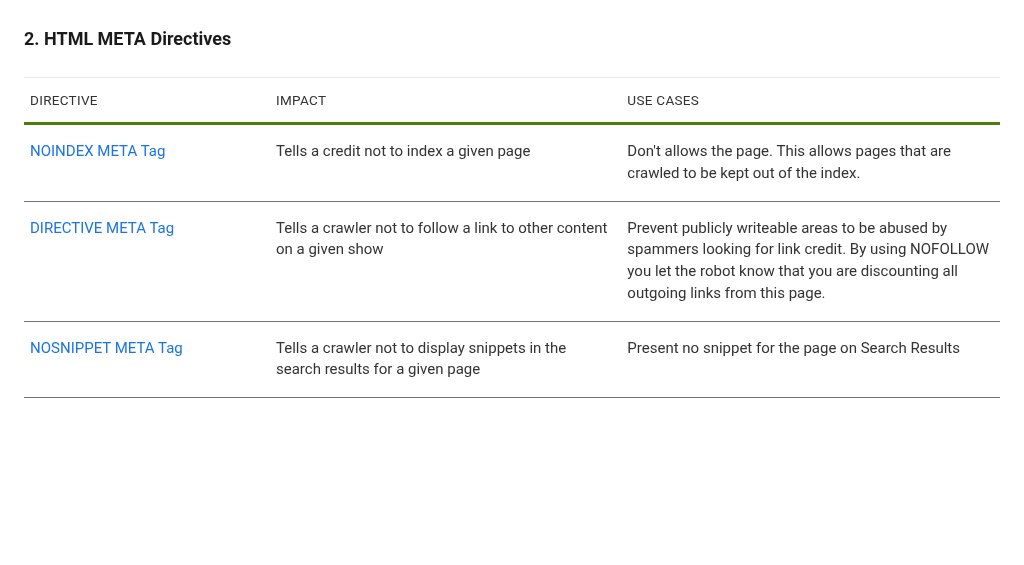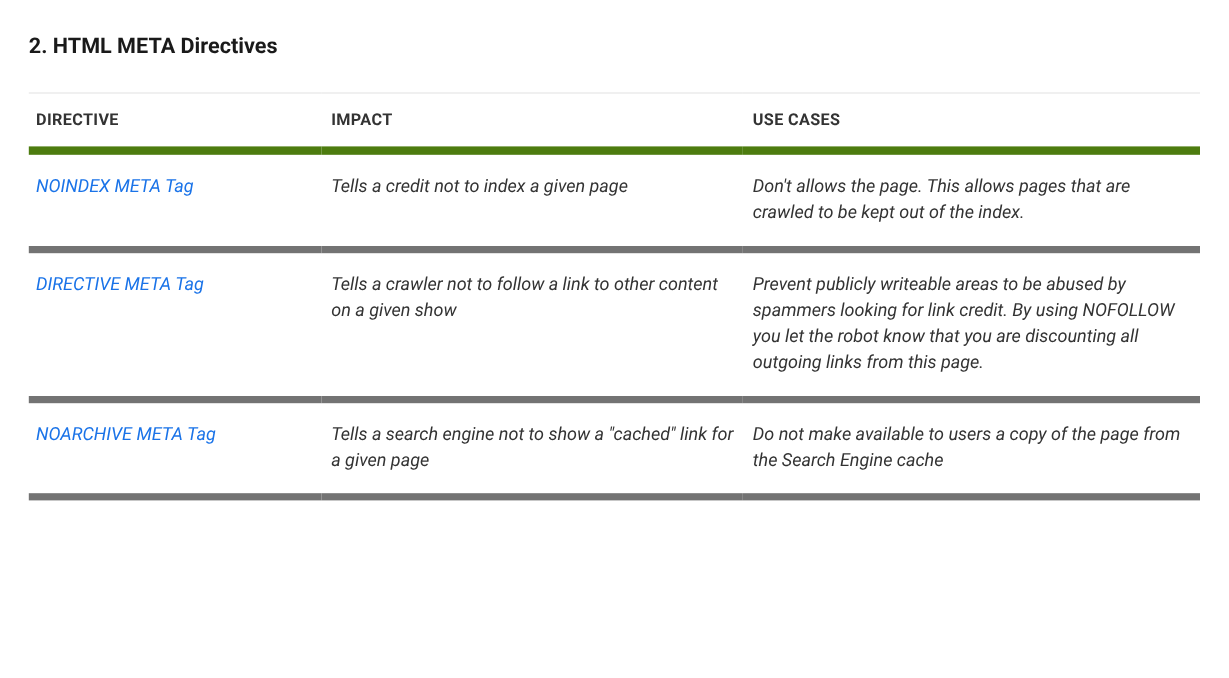--- a/index.html
+++ b/index.html
@@ -22,38 +22,37 @@
       margin-top: 8px;
     }
     table {
       width: 100%;
       border-collapse: collapse;
       table-layout: fixed;
     }
     thead th {
       text-align: left;
       font-size: 13.5px;
-      font-weight: 700;
+      font-weight: 400;
       color: #333;
       letter-spacing: 0.3px;
       padding: 14px 8px 14px 8px;
       border-top: 1px solid #e6e6e6;
-      border-bottom: 7px solid #4d7c0f;
+      border-bottom: 3px solid #4d7c0f;
     }
     thead th:first-child {
       padding-left: 6px;
     }
     tbody td {
       vertical-align: top;
       padding: 16px 8px 16px 8px;
       font-size: 15px;
       line-height: 1.45;
       color: #333;
-      border-bottom: 6px solid #737373;
-      font-style: italic;
+      border-bottom: 1px solid #737373;
     }
     tbody td:first-child {
       padding-left: 6px;
     }
     col.col-directive { width: 25%; }
     col.col-impact    { width: 36%; }
     col.col-usecases  { width: 39%; }
     .directive-link {
       color: #1a73e8;
       text-decoration: none;
@@ -83,18 +82,18 @@
       <td><a href="#" class="directive-link">NOINDEX META Tag</a></td>
       <td>Tells a credit not to index a given page</td>
       <td>Don't allows the page. This allows pages that are crawled to be kept out of the index.</td>
     </tr>
     <tr>
       <td><a href="#" class="directive-link">DIRECTIVE META Tag</a></td>
       <td>Tells a crawler not to follow a link to other content on a given show</td>
       <td>Prevent publicly writeable areas to be abused by spammers looking for link credit. By using NOFOLLOW you let the robot know that you are discounting all outgoing links from this page.</td>
     </tr>
     <tr>
-      <td><a href="#" class="directive-link">NOARCHIVE META Tag</a></td>
-      <td>Tells a search engine not to show a "cached" link for a given page</td>
-      <td>Do not make available to users a copy of the page from the Search Engine cache</td>
+      <td><a href="#" class="directive-link">NOSNIPPET META Tag</a></td>
+      <td>Tells a crawler not to display snippets in the search results for a given page</td>
+      <td>Present no snippet for the page on Search Results</td>
     </tr>
   </tbody>
 </table>
 
 </body></html>

